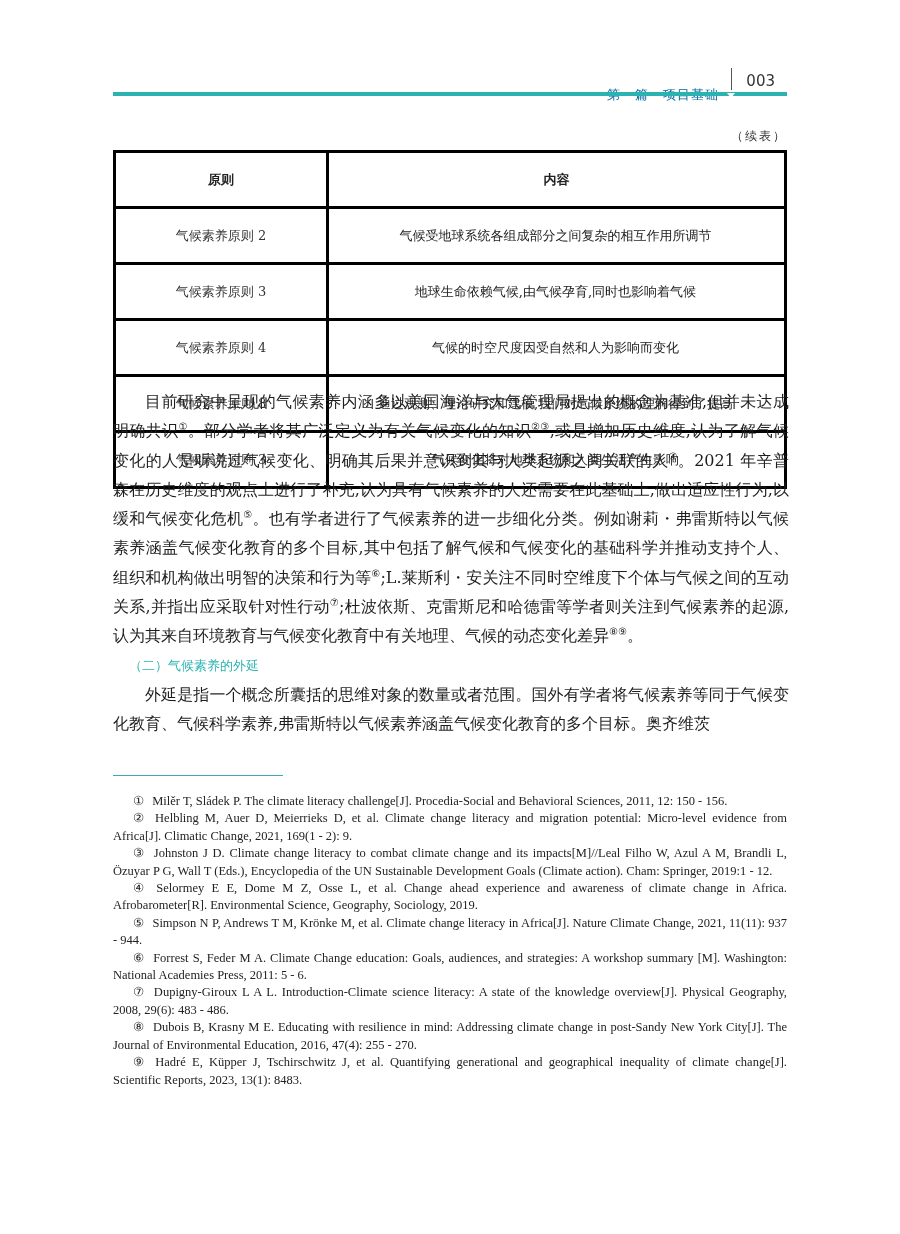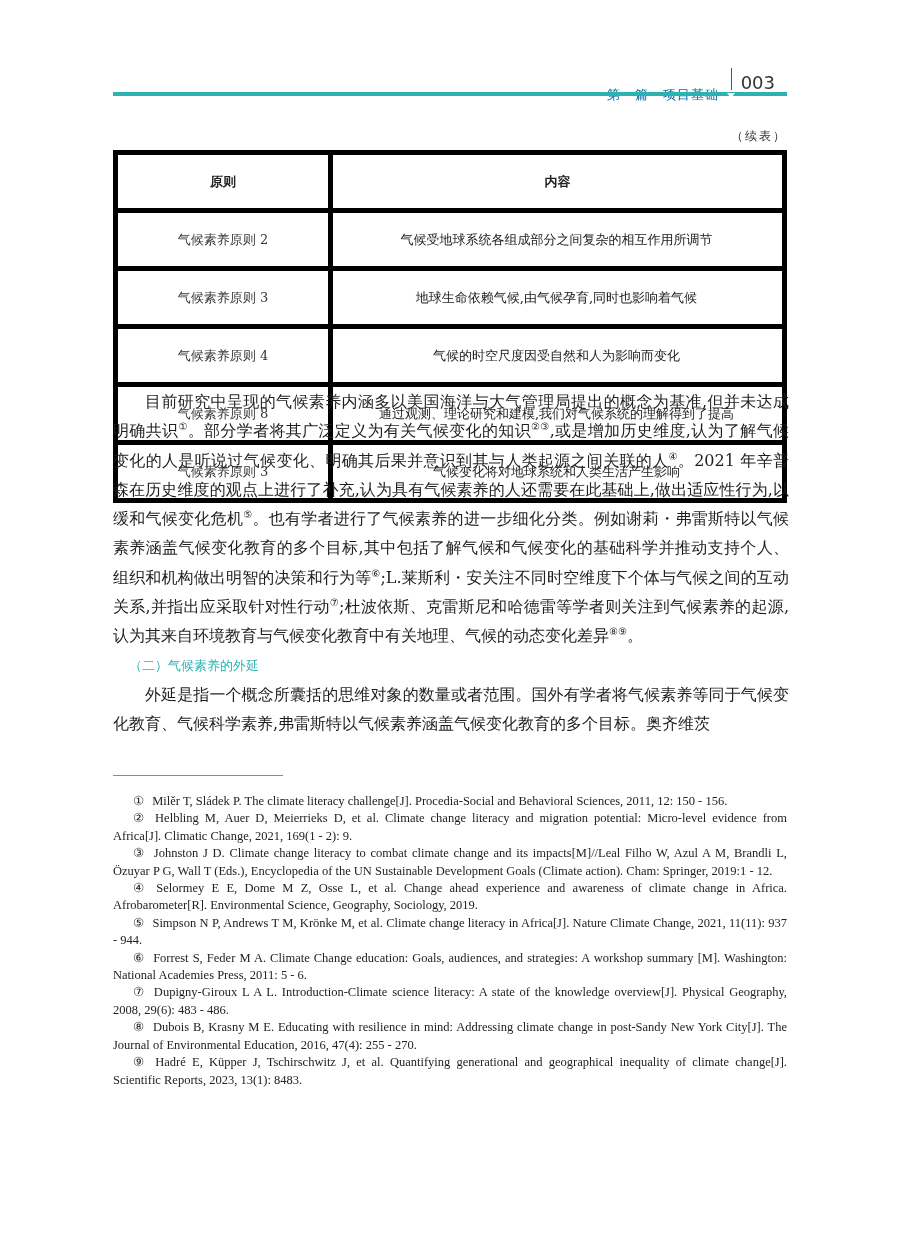--- a/index.html
+++ b/index.html
@@ -11,40 +11,40 @@
     position: absolute; left: 113px; top: 66px; width: 674px; height: 30px;
   }
   .header .title {
     position: absolute; right: 68px; top: 20px; font-size: 13px; color: #0369a1;
     letter-spacing: 1px; font-family: Liberation Sans, sans-serif;
   }
   .header .sep {
     position: absolute; right: 55px; top: 2px; width: 1px; height: 22px; background: #555;
   }
   .header .page {
-    position: absolute; right: 12px; top: 6px; font-size: 18px; color: #333;
+    position: absolute; right: 12px; top: 6px; font-size: 15px; color: #333;
     font-family: "DejaVu Sans", sans-serif;
   }
   .header .rule {
     position: absolute; left: 0; right: 0; top: 26px; height: 4px; background: #2bb3b1;
   }
   .header .notch {
     position: absolute; right: 52px; top: 27px; width: 0; height: 0;
     border-left: 4px solid transparent; border-right: 4px solid transparent;
     border-top: 5px solid #ffffff;
   }
   .cont {
     position: absolute; right: 113px; top: 128px; font-size: 12px; color: #333; letter-spacing: 2px;
   }
   table.principles {
     position: absolute; left: 113px; top: 150px; width: 674px;
     border-collapse: collapse; border: 2px solid #41a6bd; font-size: 13px;
   }
   table.principles th, table.principles td {
-    border: 5px solid #000000; height: 29px; padding: 12px;
+    border: 3px solid #000000; height: 29px; padding: 12px;
   }
   table.principles th {
     font-family: "DejaVu Sans", sans-serif; font-weight: bold; font-size: 13px; text-align: center; color: #222;
   }
   table.principles td.c1 { width: 186px; text-align: center; color: #333; }
   table.principles td.c2 { text-align: center; padding-left: 10px; color: #222; }
   .body {
     position: absolute; left: 113px; top: 387px; width: 676px;
     font-size: 16px; line-height: 29.3px; text-align: justify; color: #1e1e1e;
   }

